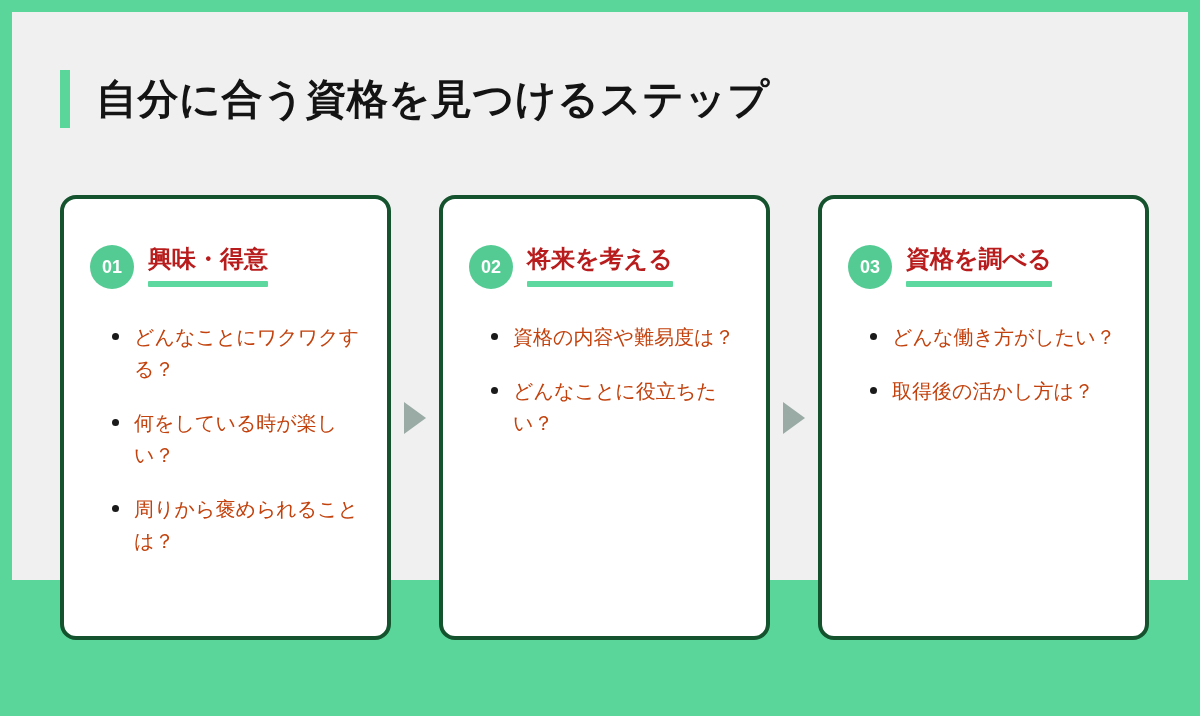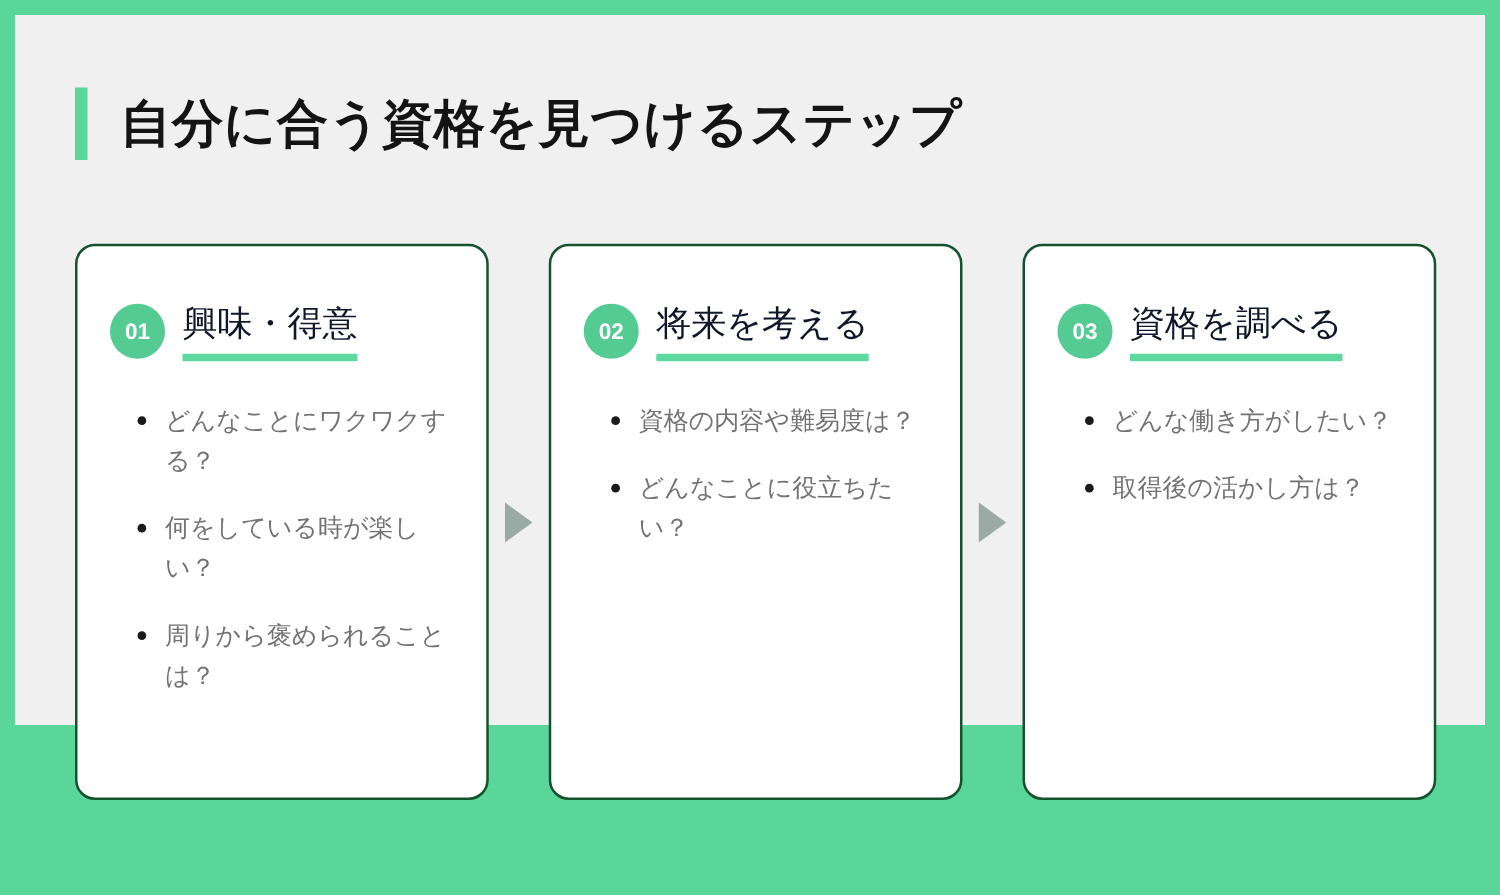--- a/index.html
+++ b/index.html
@@ -65,21 +65,21 @@
     height: 445px;
     display: flex;
     align-items: stretch;
   }
 
   .card {
     position: relative;
     width: 331px;
     flex: 0 0 331px;
     background: #ffffff;
-    border: 2px solid #14532d;
+    border: 4px solid #14532d;
     border-radius: 16px;
     padding: 44px 26px 26px 26px;
   }
 
   .card-head {
     display: flex;
     align-items: flex-start;
     gap: 14px;
   }
 
@@ -97,23 +97,23 @@
     justify-content: center;
     line-height: 1;
     margin-top: 2px;
   }
 
   .head-text {
     padding-top: 2px;
   }
 
   .card-title {
-    font-size: 28px;
-    font-weight: normal;
-    color: #0f172a;
+    font-size: 24px;
+    font-weight: bold;
+    color: #b91c1c;
     line-height: 1.15;
     white-space: nowrap;
   }
 
   .title-underline {
     margin-top: 8px;
     height: 6px;
     background: #5dd9a0;
     border-radius: 1px;
   }
@@ -121,21 +121,21 @@
   .bullets {
     margin-top: 32px;
     padding-left: 22px;
     list-style: none;
   }
 
   .bullet {
     position: relative;
     font-size: 20px;
     line-height: 1.6;
-    color: #737373;
+    color: #c2410c;
     margin-bottom: 22px;
     padding-left: 22px;
   }
 
   .bullet:last-child { margin-bottom: 0; }
 
   .bullet::before {
     content: "";
     position: absolute;
     left: 0;

